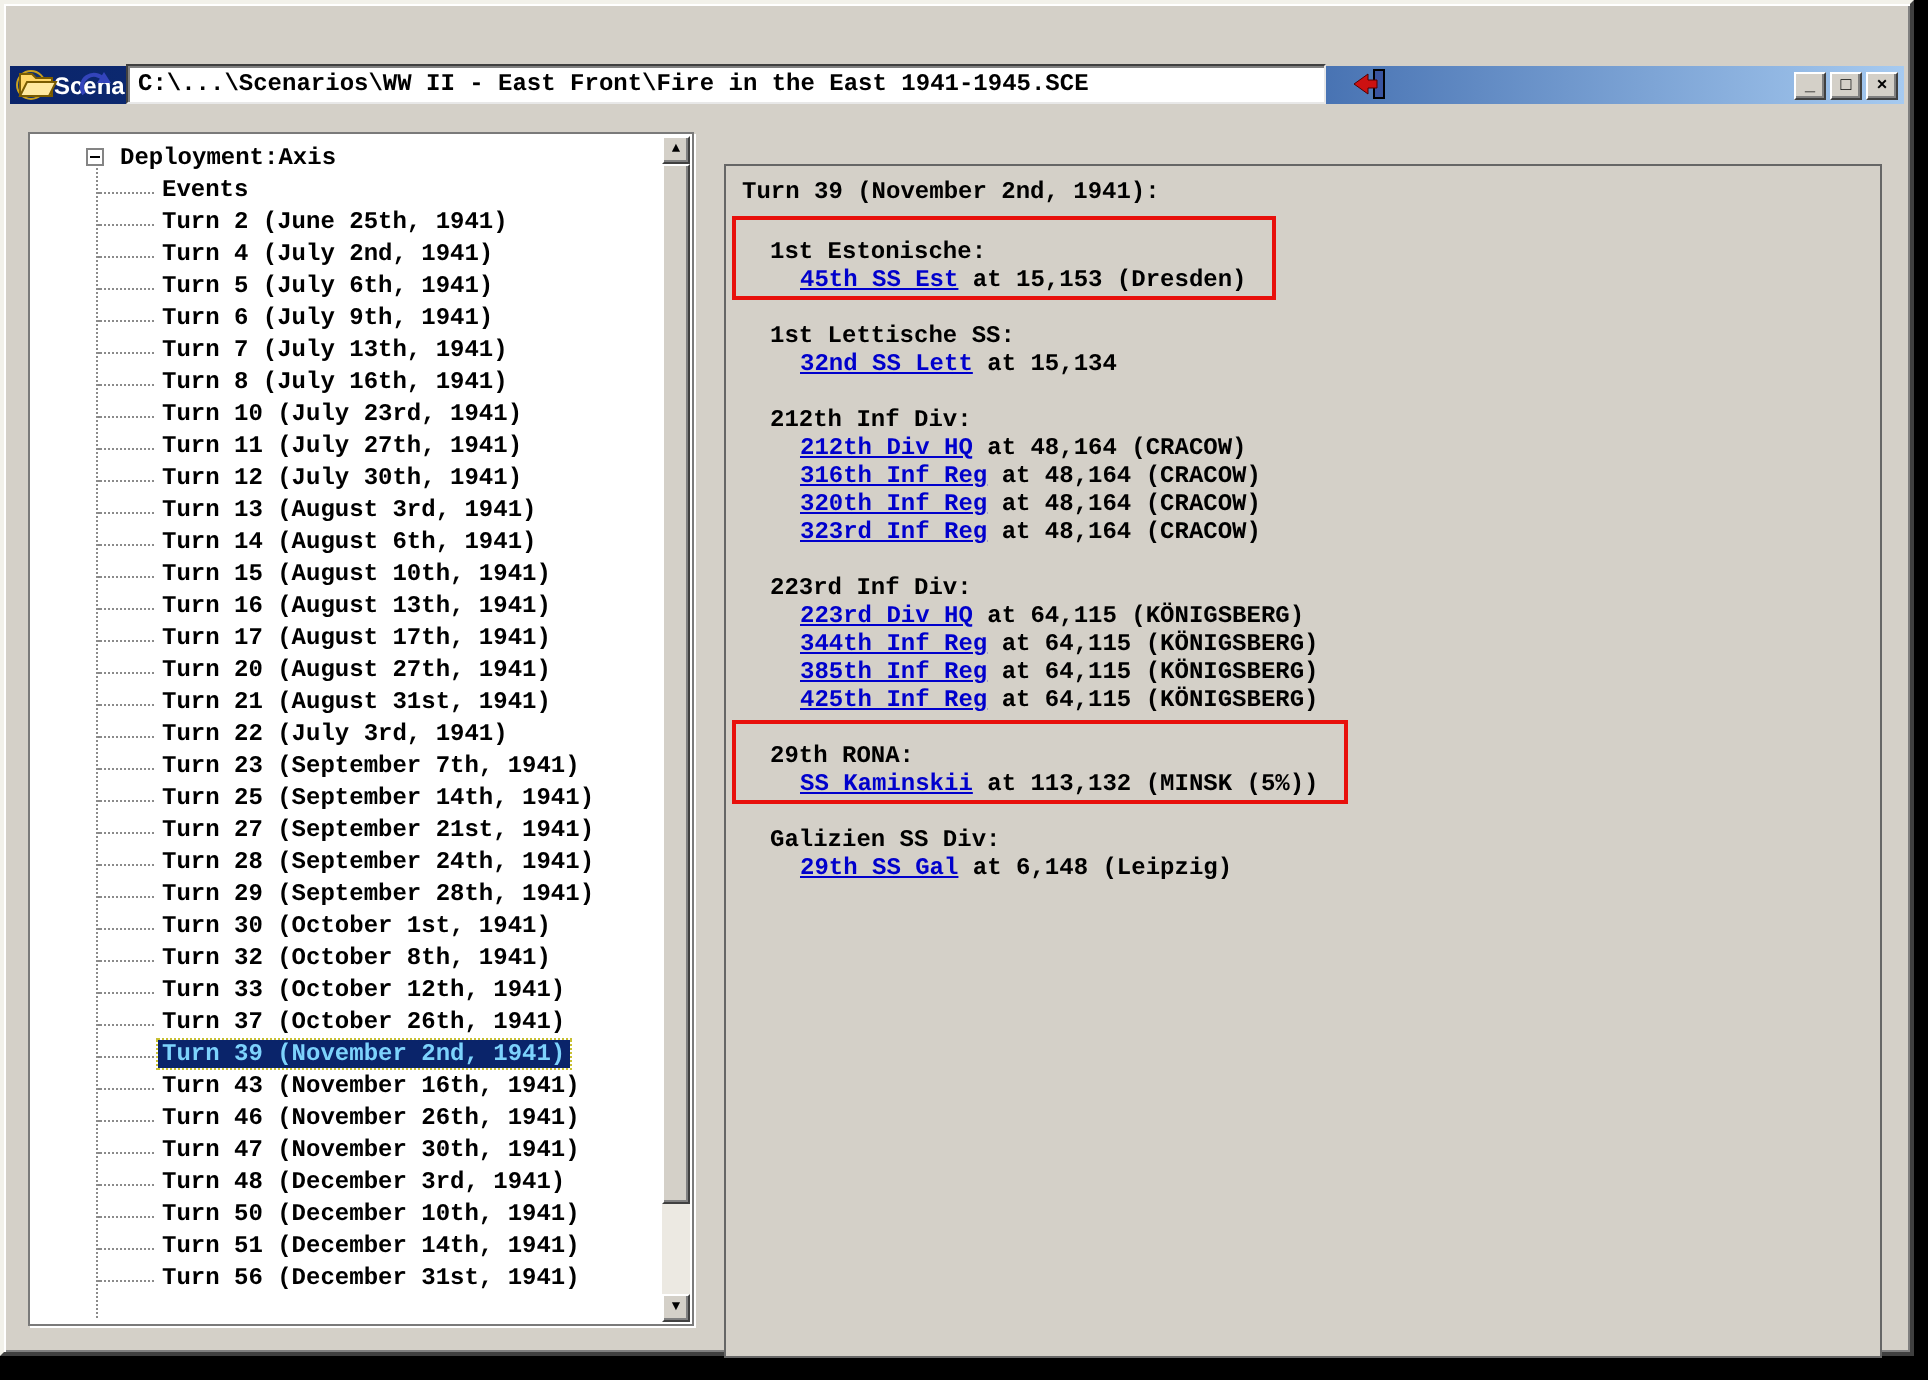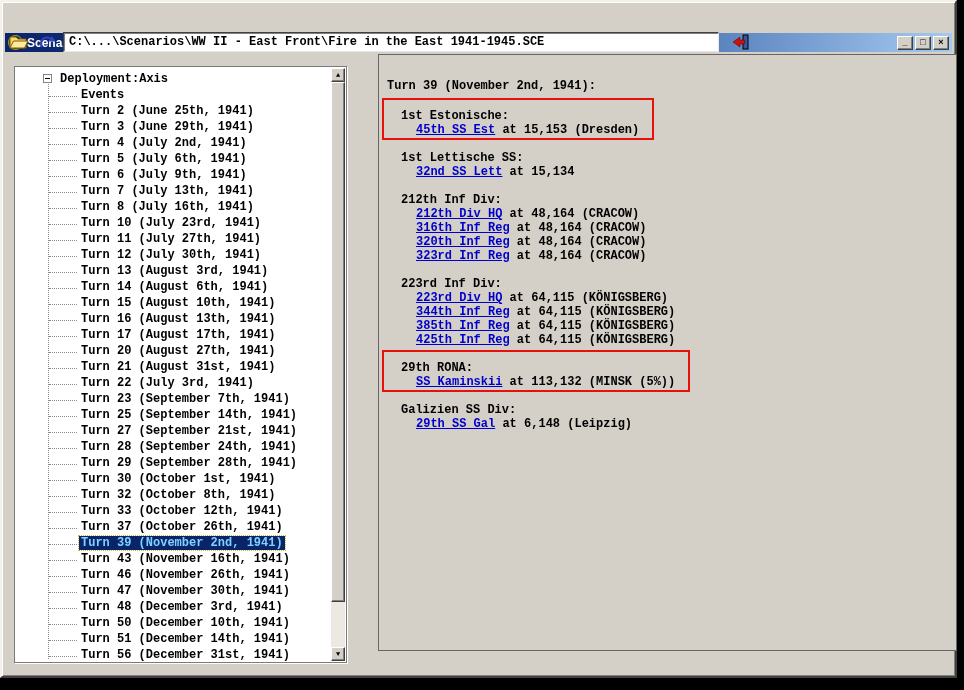--- a/index.html
+++ b/index.html
@@ -20,21 +20,21 @@
   .win-btn { width:16px; height:14px; background:#d4d0c8; border:1px solid;
     border-color:#fff #404040 #404040 #fff; box-shadow: inset -1px -1px 0 #808080;
     font-family:"Liberation Sans",sans-serif; font-weight:bold; color:#000;
     font-size:9px; line-height:11px; text-align:center; margin-left:2px; cursor:default; }
 
   
   .toolbar { position:absolute; left:3px; top:24px; right:3px; height:32px;
     display:flex; align-items:center; }
   .tool-btn { width:28px; height:24px; display:flex; align-items:center;
     justify-content:center; cursor:default; }
-  .path-box { width:656px; height:20px; background:#fff; border:1px solid;
+  .path-box { width:600px; height:20px; background:#fff; border:1px solid;
     border-color:#404040 #e8e8e8 #e8e8e8 #404040; box-shadow: inset 1px 1px 0 #808080;
     padding:1px 5px; font-family:"Liberation Mono","DejaVu Sans Mono",monospace;
     font-size:12px; font-weight:bold; color:#000; white-space:nowrap; overflow:hidden; margin-left:2px; }
   .exit-btn { margin-left:8px; }
 
   
   .tree-panel { position:absolute; left:12px; top:64px; width:333px; height:597px;
     background:#fff; border:1px solid #7a7a7a; box-shadow: 1px 1px 0 #fff; }
   .tree { position:absolute; left:0; top:0; right:15px; bottom:0;
     overflow:hidden; padding-top:5px; }
@@ -61,23 +61,23 @@
     border:1px solid; border-color:#fff #404040 #404040 #fff;
     box-shadow: inset -1px -1px 0 #808080; font-size:7px; line-height:12px;
     text-align:center; color:#000; cursor:default; }
   .sb-up { top:0; }
   .sb-down { bottom:0; }
   .sb-thumb { position:absolute; left:0; top:14px; width:14px;
     height:calc(100% - 28px - 45px); background:#d4d0c8; border:1px solid;
     border-color:#fff #404040 #404040 #fff; box-shadow: inset -1px -1px 0 #808080; cursor:default; }
 
   
-  .detail-panel { position:absolute; left:360px; top:52px; width:579px; height:597px;
-    background:#d4d0c8; border:1px solid #666; padding:24px 8px;
-    font-size:12px; font-weight:bold; color:#000; overflow:hidden;margin-left:16px; }
+  .detail-panel { position:absolute; left:360px; top:80px; width:579px; height:597px;
+    background:#d4d0c8; border:1px solid #666; padding:6px 8px;
+    font-size:12px; font-weight:bold; color:#000; overflow:hidden; }
   .detail-header { height:14px; line-height:14px; margin-bottom:16px; white-space:pre; }
   .group { display:table; margin-left:14px; margin-bottom:14px; position:relative; }
   .group-title { height:14px; line-height:14px; white-space:pre; }
   .unit-line { height:14px; line-height:14px; margin-left:15px; white-space:pre; }
   .unit-link { color:var(--link,#0000cc); text-decoration:underline; cursor:pointer; }
   .unit-rest { color:#000; }
   .hl-box { position:absolute; left:-19px; right:-15px; top:-11px; bottom:-3px;
     border:2px solid var(--highlight,#e8100c); pointer-events:none; }
 </style>
 </head>
@@ -127,23 +127,20 @@
       </div>
       <div>
   <div class="tree-row">
     <span class="tree-label">Events</span>
   </div>
 
   <div class="tree-row">
     <span class="tree-label">Turn 2 (June 25th, 1941)</span>
   </div>
 
-  <div class="tree-row">
-    <span class="tree-label">Turn 3 (June 29th, 1941)</span>
-  </div>
 
   <div class="tree-row">
     <span class="tree-label">Turn 4 (July 2nd, 1941)</span>
   </div>
 
   <div class="tree-row">
     <span class="tree-label">Turn 5 (July 6th, 1941)</span>
   </div>
 
   <div class="tree-row">

